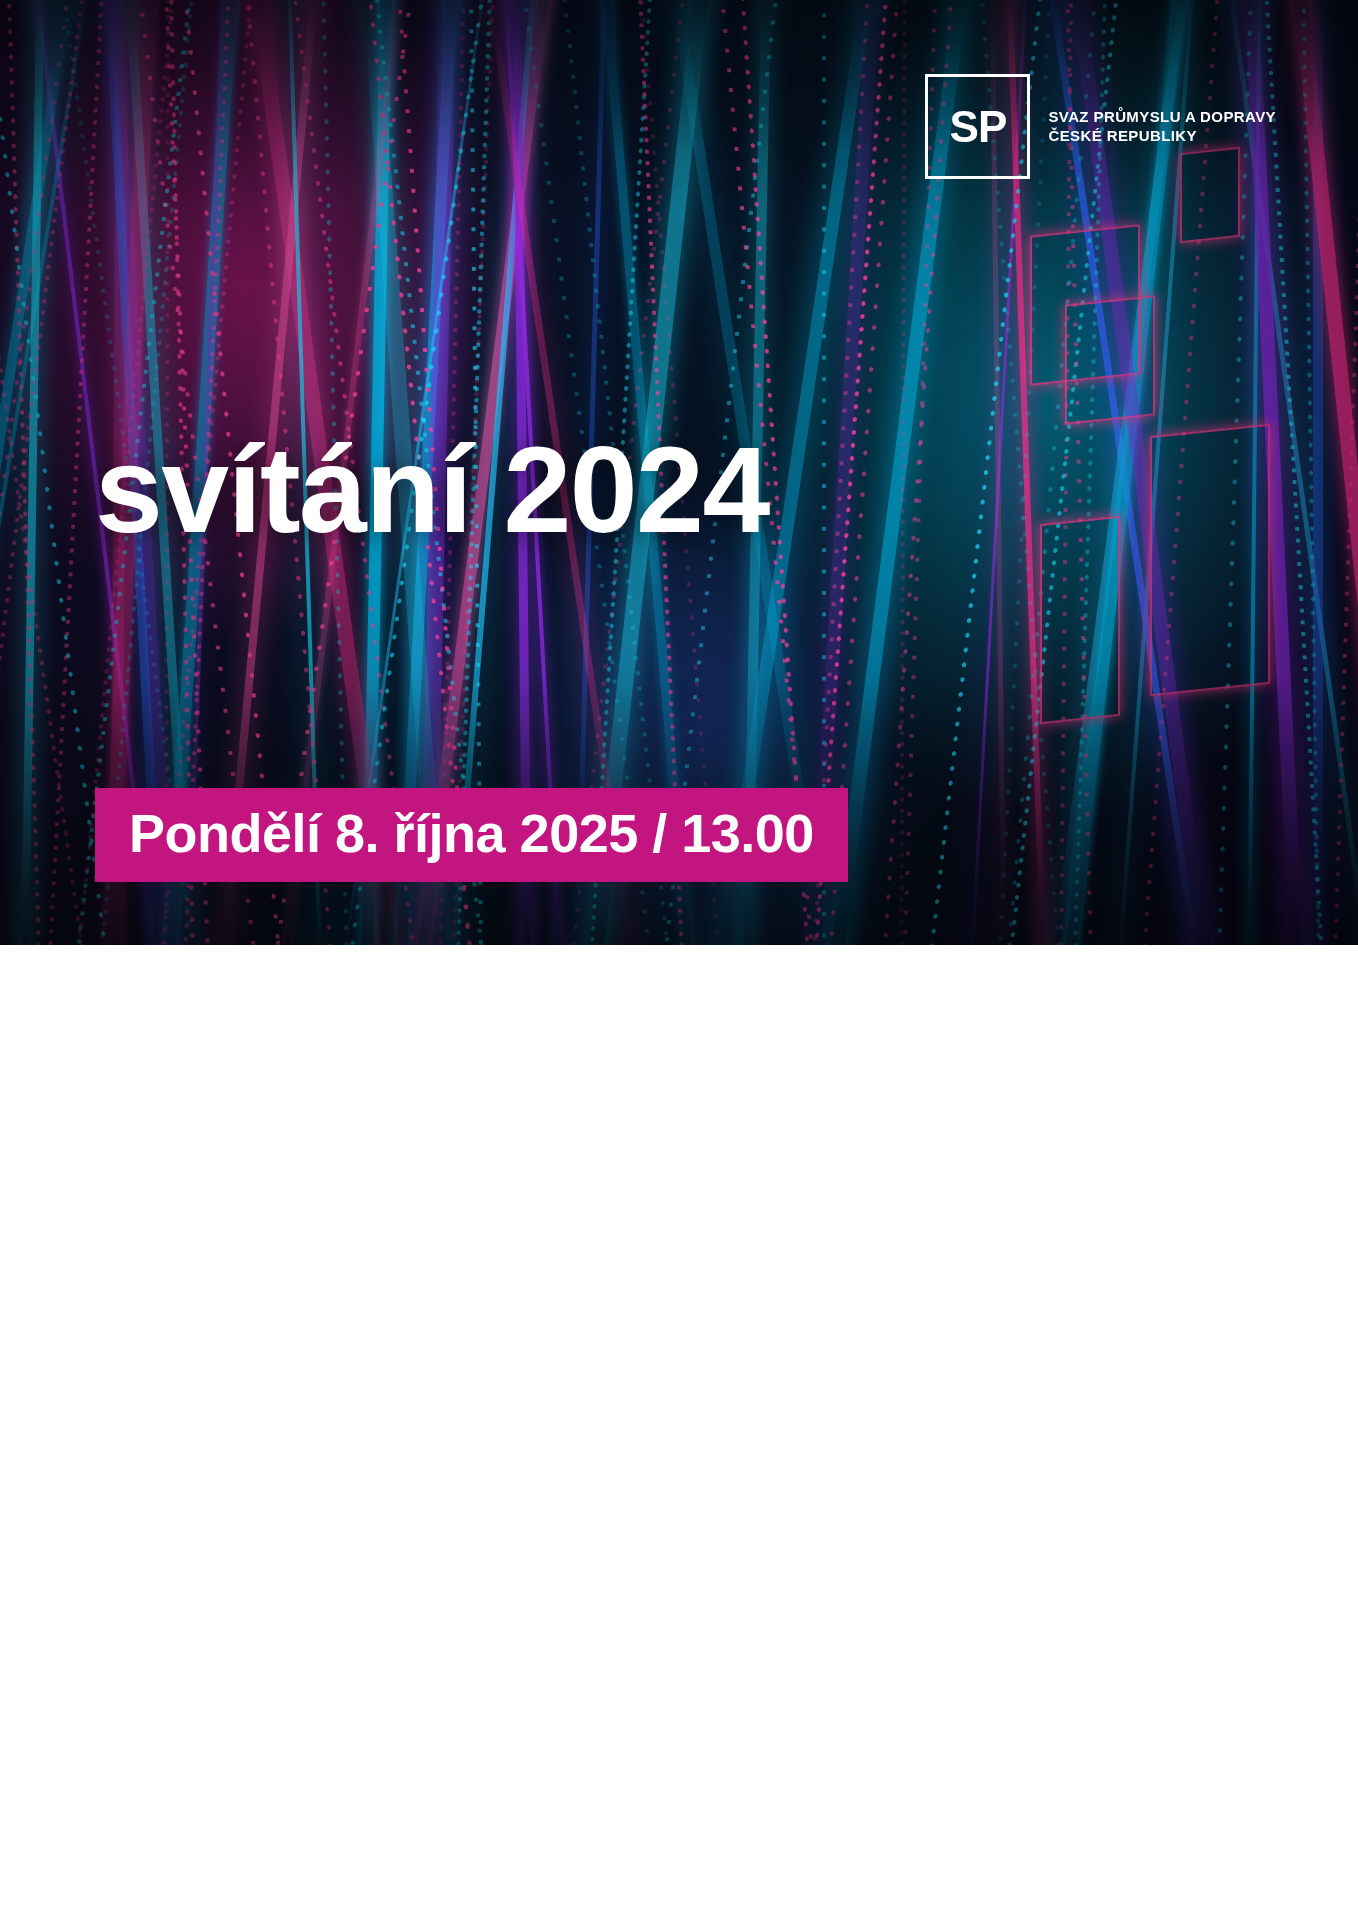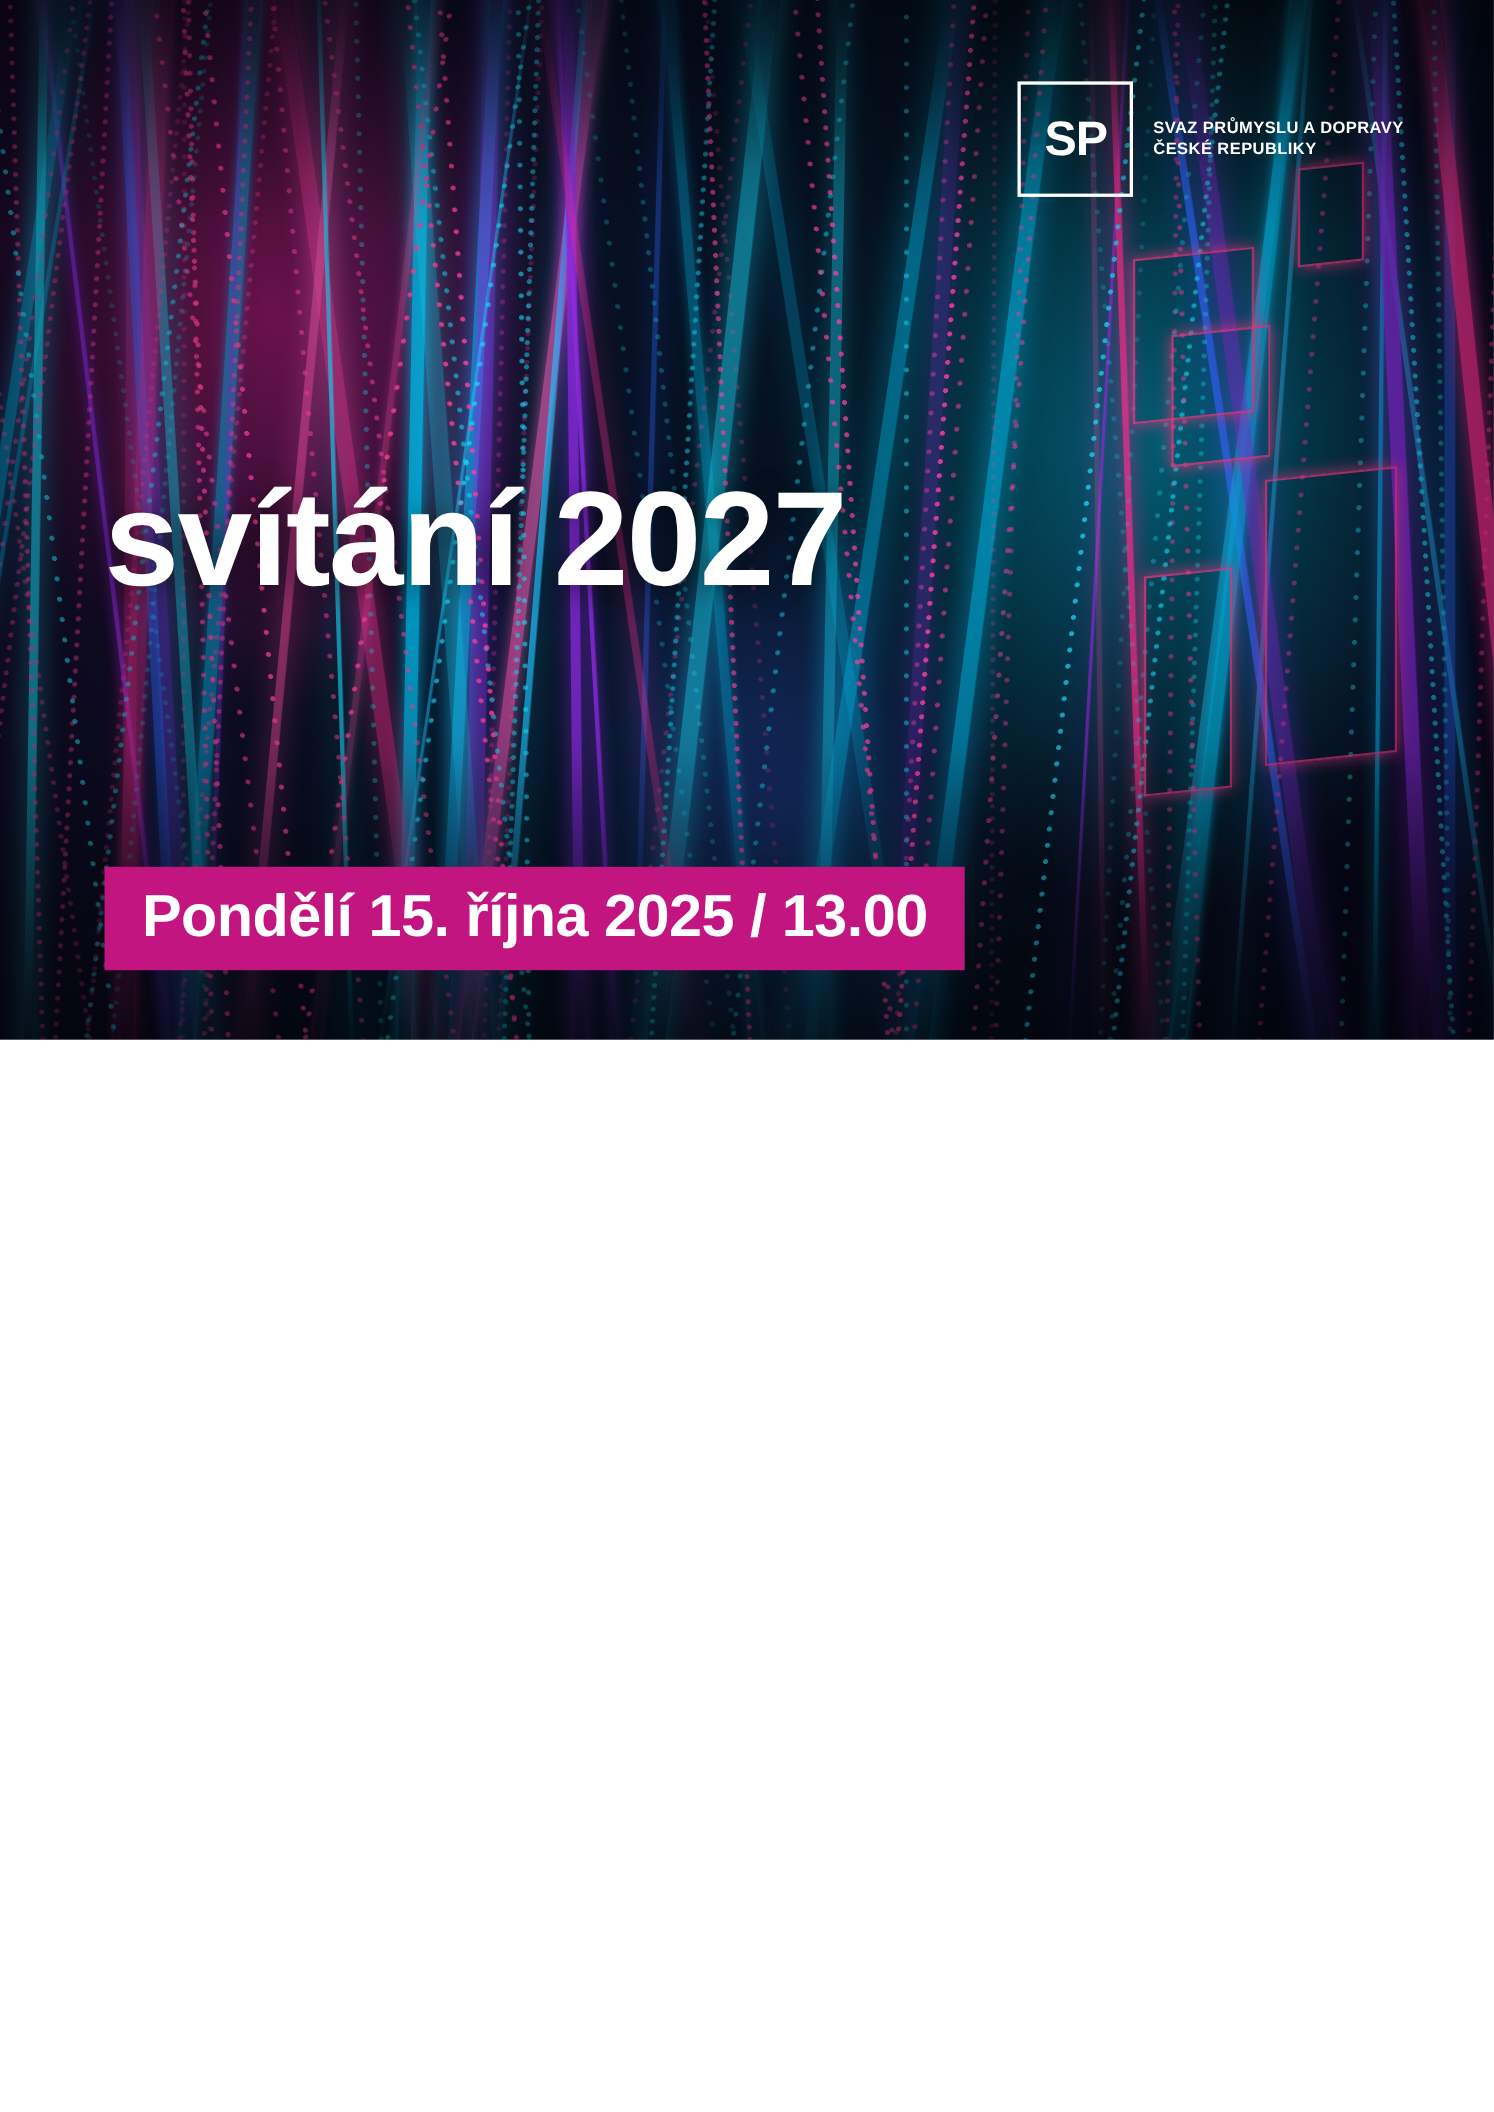--- a/index.html
+++ b/index.html
@@ -239,24 +239,24 @@
       <span class="sp-mark">
         <span>SP</span>
       </span>
       <span class="sp-text">
         <span>SVAZ PRŮMYSLU A DOPRAVY</span><br>
         <span>ČESKÉ REPUBLIKY</span>
       </span>
     </div>
 
     <div class="hero-title">
-      <span class="line2">svítání 2027</span>
+      <span class="line2">svítání 2024</span>
     </div>
 
-    <div class="date-band">Pondělí 15. října 2025 / 13.00</div>
+    <div class="date-band">Pondělí 8. října 2025 / 13.00</div>
   </div>
 
   <div class="content">
 
     
 
     
 
     
 

